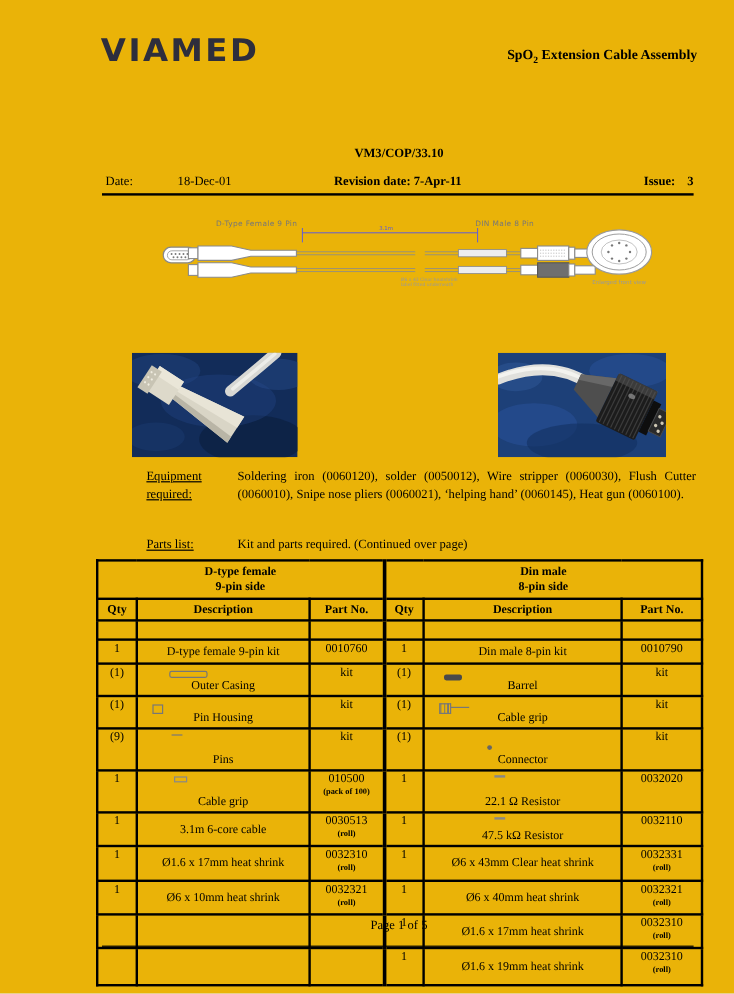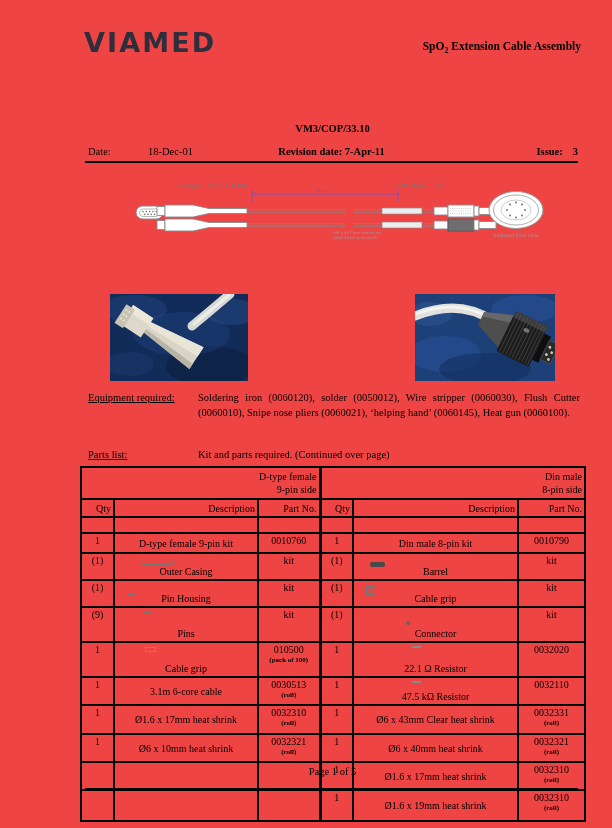--- a/index.html
+++ b/index.html
@@ -1,17 +1,17 @@
 <!DOCTYPE html>
 <html><head>
 <meta charset="utf-8">
 <style>
   html,body{margin:0;padding:0;background:#e8e8e8;}
   .page{
-    position:relative;width:612px;height:828px;background:#ef4444;
+    position:relative;width:612px;height:828px;background:#eab308;
     font-family:"Liberation Serif", serif;color:#000;overflow:hidden;
     margin:0 auto;
   }
   
   .logo{
     position:absolute;left:84px;top:28px;
     font-family:"DejaVu Sans", sans-serif;font-weight:bold;
     font-size:26px;letter-spacing:2px;color:#2e2e3c;transform:scaleX(1.04);
     transform-origin:left;
   }
@@ -42,31 +42,31 @@
   .diagram text{font-family:"DejaVu Sans", sans-serif;}
   
   .photo{position:absolute;top:294px;display:block;}
   .photo-left{left:110px;width:138px;height:87px;}
   .photo-right{left:415px;width:140px;height:87px;}
   
   .labelled{position:absolute;left:88px;width:492px;display:grid;
     grid-template-columns:110px 1fr;font-size:10.5px;line-height:15px;}
   .sec-equipment{top:390px;}
   .sec-parts{top:447px;}
-  .sec-label{text-decoration:underline;}
+  .sec-label{text-decoration:underline;margin-left:34px;}
   .sec-text{text-align:justify;}
   
   .parts-table{
     position:absolute;left:80px;top:466px;width:506px;
     border-collapse:collapse;table-layout:fixed;font-size:10px;
   }
   .parts-table th,.parts-table td{
     border:2px solid #000;padding:0 2px;overflow:hidden;
   }
-  .parts-table th{font-weight:normal;text-align:right;}
+  .parts-table th{font-weight:bold;text-align:center;}
   .parts-table thead tr:nth-child(1) th{height:30px;font-size:10px;line-height:13px;}
   .parts-table thead tr:nth-child(2) th{height:16px;}
   .parts-table .divider{border-left:3.5px solid #000;}
   td.qty{text-align:center;vertical-align:top;padding-top:1px;}
   td.desc{text-align:center;vertical-align:middle;position:relative;}
   td.desc.has-icon{vertical-align:bottom;padding-bottom:2px;}
   td.part{text-align:center;vertical-align:top;padding-top:1px;}
   .part-note{font-size:7px;font-weight:bold;line-height:8px;}
   .part-no{line-height:12px;}
   #parts-body tr:nth-child(1) td{height:13px;}

